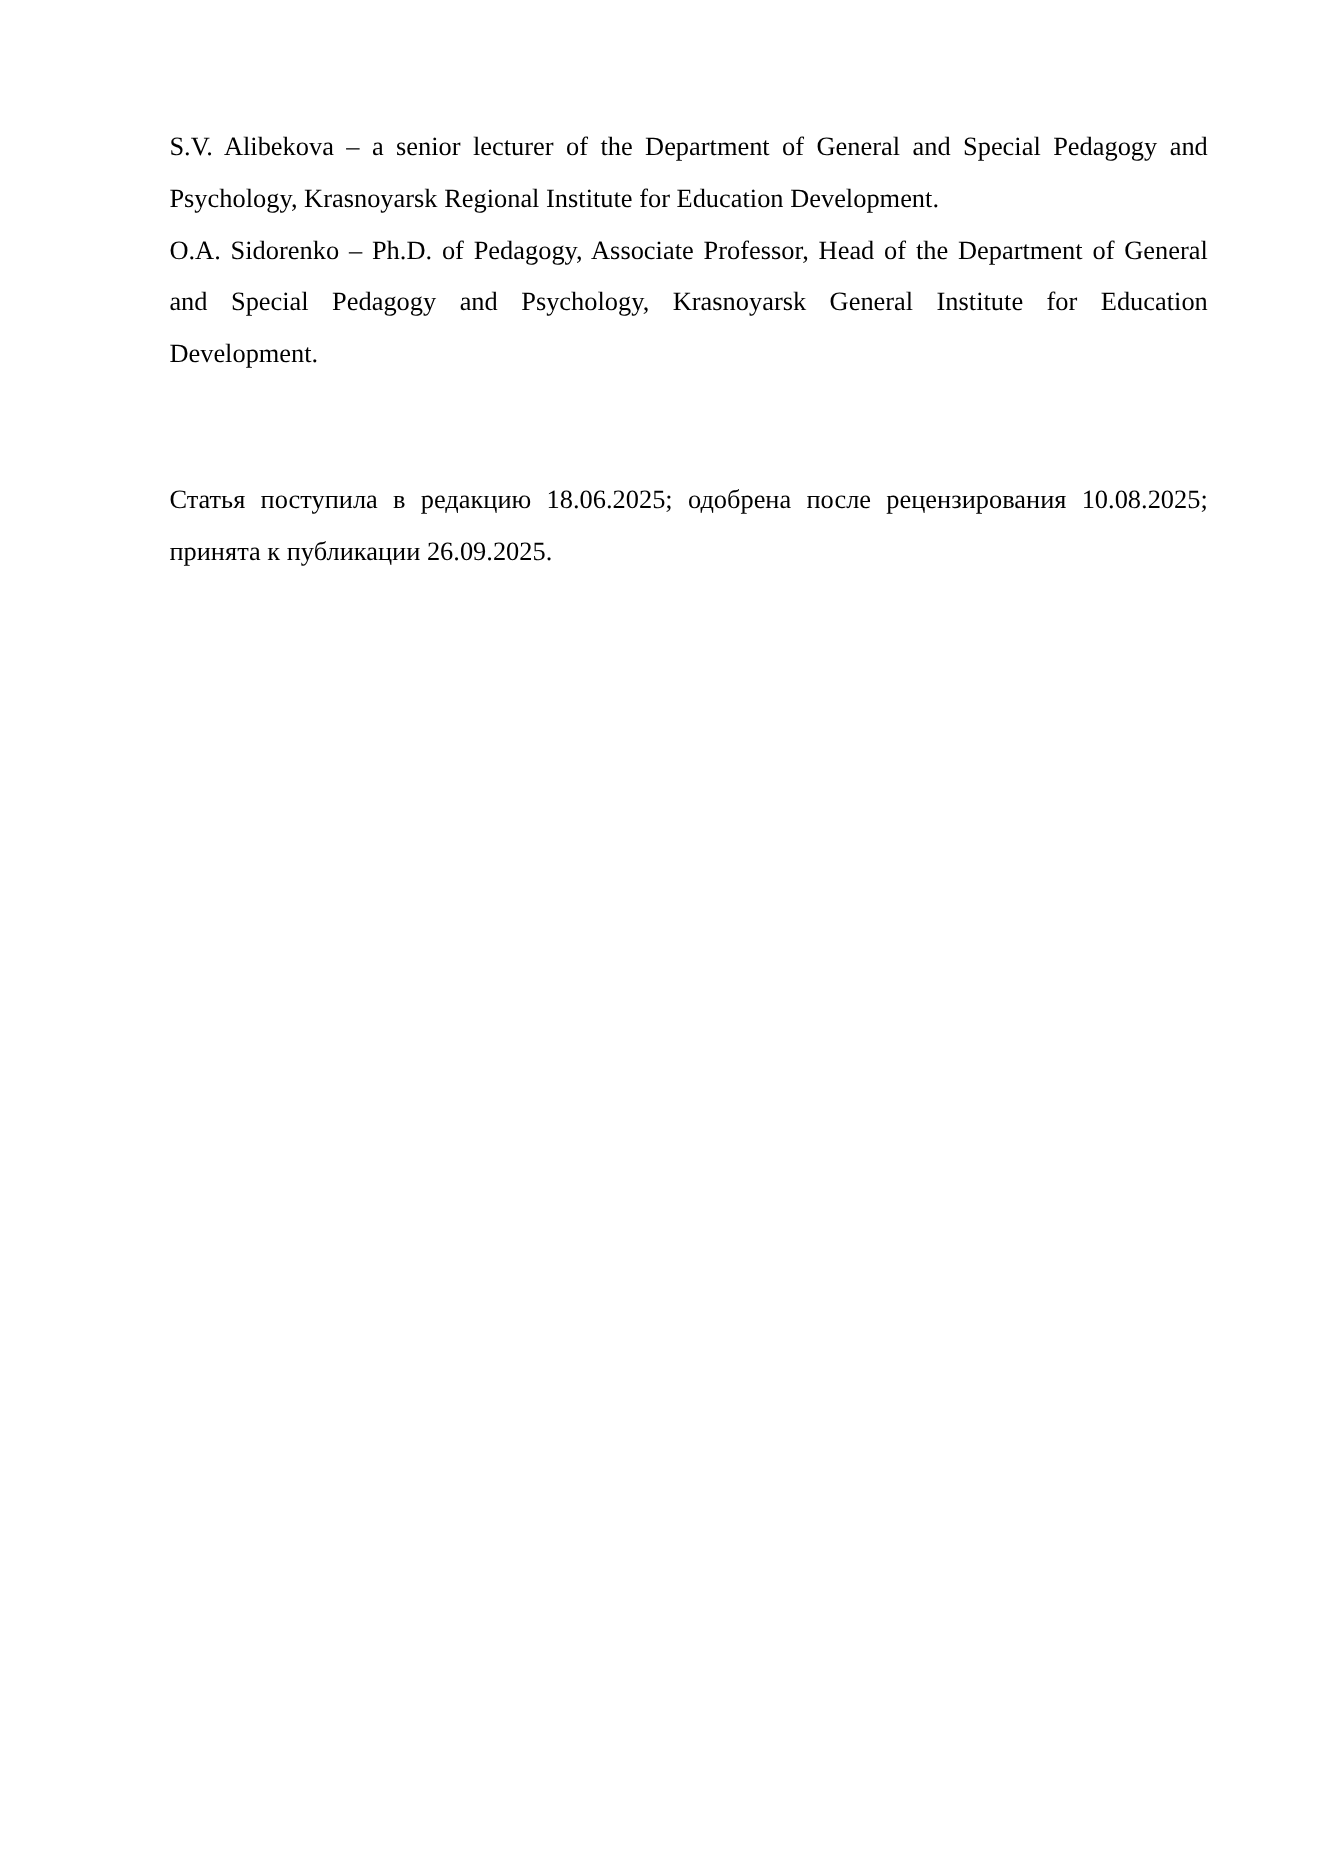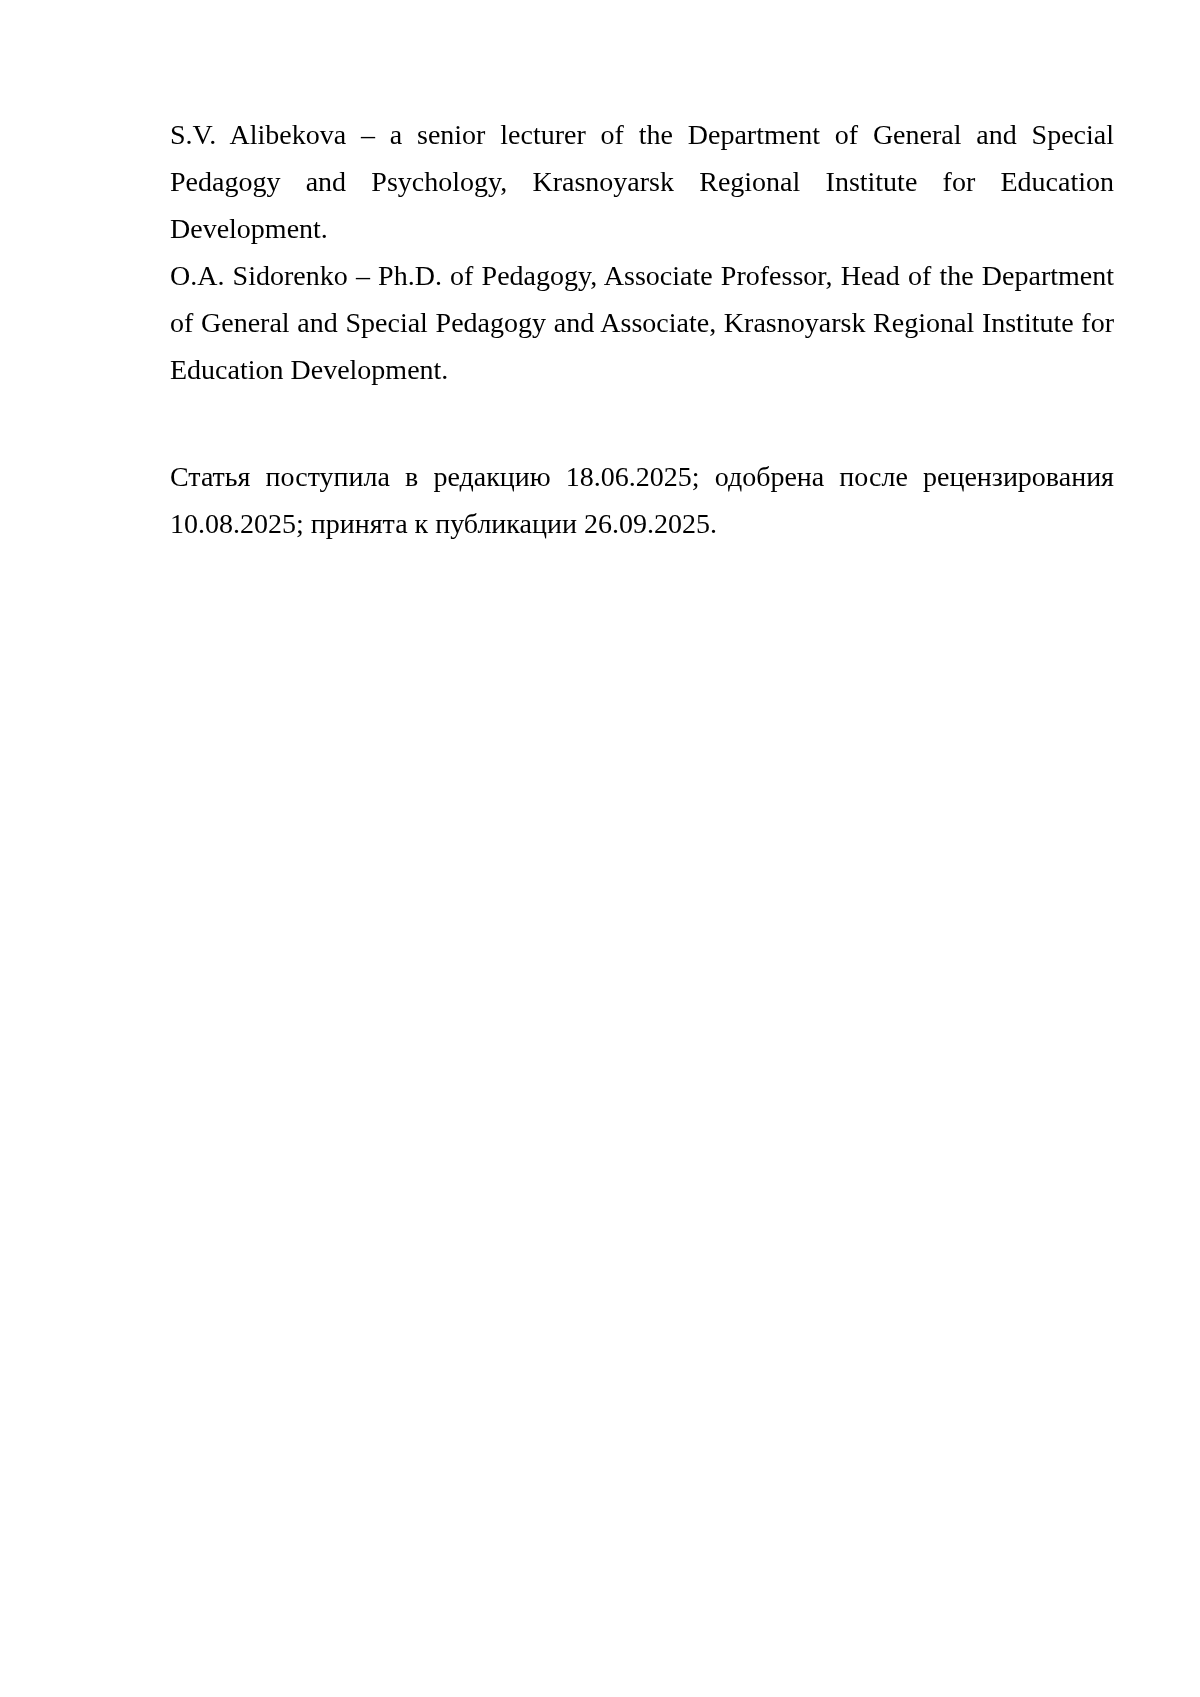--- a/index.html
+++ b/index.html
@@ -11,42 +11,42 @@
     position: relative;
     width: 1200px;
     height: 1697px;
     background: #ffffff;
     overflow: hidden;
   }
   .content {
     box-sizing: border-box;
     position: absolute;
     top: 111px;
-    left: 170px;
+    left: 154px;
     width: 944px;
     font-family: "Liberation Serif", "DejaVu Serif", serif;
-    font-size: 28px;
+    font-size: 24px;
     line-height: 47px;
     color: #000000;
     text-align: justify;
     text-justify: inter-word;
   }
   .content p {
     margin: 0;
     padding: 0;
   }
   .content p.gap-large {
-    margin-top: 60px;
+    margin-top: 86px;
   }
   .content p.gap-small {
     margin-top: 25px;
   }
 </style>
 </head>
 <body>
 
 <div class="page">
   <div class="content">
     <p>S.V. Alibekova – a senior lecturer of the Department of General and Special Pedagogy and Psychology, Krasnoyarsk Regional Institute for Education Development.</p>
-    <p>O.A. Sidorenko – Ph.D. of Pedagogy, Associate Professor, Head of the Department of General and Special Pedagogy and Associate, Krasnoyarsk Regional Institute for Education Development.</p>
+    <p>O.A. Sidorenko – Ph.D. of Pedagogy, Associate Professor, Head of the Department of General and Special Pedagogy and Psychology, Krasnoyarsk General Institute for Education Development.</p>
     <p class="gap-large">Статья поступила в редакцию 18.06.2025; одобрена после рецензирования 10.08.2025; принята к публикации 26.09.2025.</p>
   </div>
 </div>
 
 </body></html>

